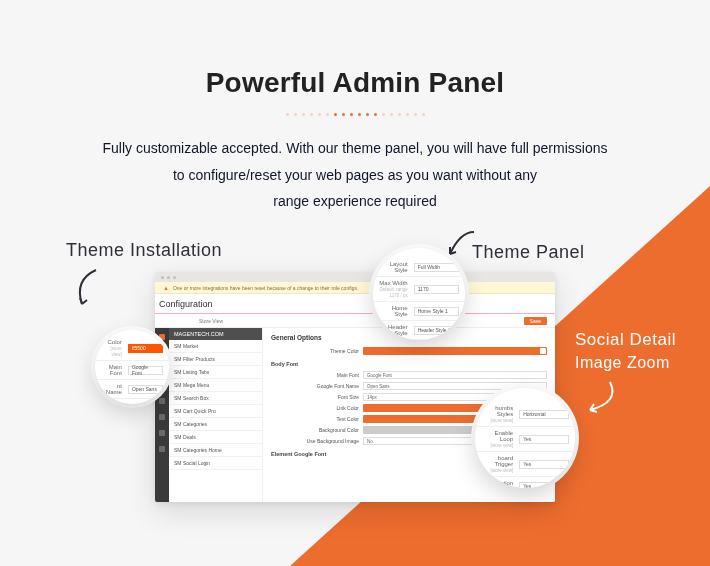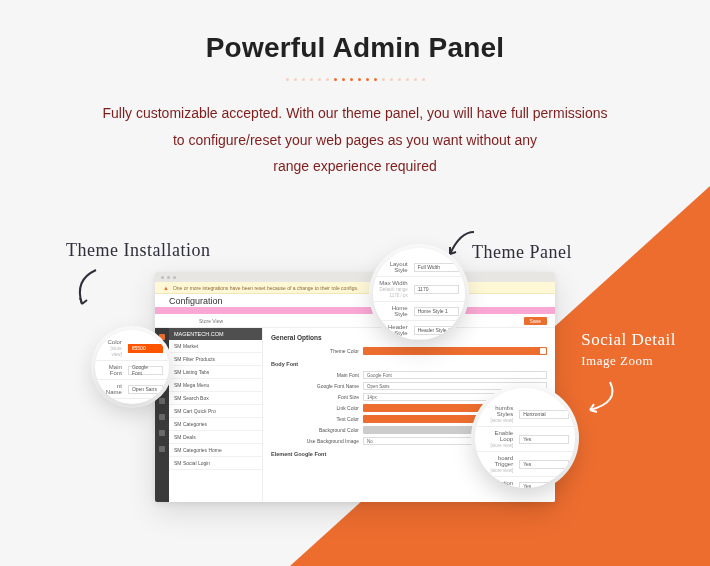--- a/index.html
+++ b/index.html
@@ -11,49 +11,49 @@
     overflow: hidden;
     position: relative;
   }
   .diag {
     position: absolute;
     bottom: 0; right: 0;
     width: 420px; height: 380px;
     background: #ed6d2f;
     clip-path: polygon(100% 0, 100% 100%, 0 100%);
   }
-  .hero { text-align: center; padding-top: 32px; }
+  .hero { text-align: center; padding-top: 67px; }
   .title {
     font-size: 28px;
     font-weight: 700;
     color: #222;
     letter-spacing: .2px;
   }
   .dots { margin: 14px auto 16px; height: 6px; display: flex; justify-content: center; gap: 5px; }
   .dots span { width: 3px; height: 3px; border-radius: 50%; background: #f3cfc0; }
   .dots span.hot { background: #ed6d2f; }
-  .sub { color: #7f1d1d; font-size: 14px; line-height: 1.9; max-width: 580px; margin: 0 auto; }
+  .sub { color: #0f172a; font-size: 14px; line-height: 1.9; max-width: 580px; margin: 0 auto; }
 
   .stage { position: absolute; left: 50%; top: 272px; transform: translateX(-50%); width: 400px; }
 
   .panel {
     width: 400px; height: 230px;
     background: #fff;
     border-radius: 2px;
     box-shadow: 0 10px 30px rgba(0,0,0,0.12), 0 2px 6px rgba(0,0,0,0.08);
     overflow: hidden;
     position: relative;
     font-size: 6px;
     color: #555;
   }
   .titlebar { height: 10px; background: #e8e6e3; display:flex; align-items:center; gap:3px; padding-left:6px;}
   .titlebar i { width:3px;height:3px;border-radius:50%;background:#bfbfbf;display:inline-block;}
   .warnbar { height: 12px; background: #fff8d7; border-bottom:1px solid #f1e8b5; font-size:5px; color:#8a6d3b; padding:3px 8px; display:flex; align-items:center; gap:4px;}
   .warnbar .tri { color:#ed6d2f; font-size:6px; }
-  .cfgbar { height: 20px; background: #fff; border-bottom:7px solid #f9a8d4; padding:5px 14px; font-size:9px; color:#333; display:flex; align-items:center;}
+  .cfgbar { height: 20px; background: #fff; border-bottom:1px solid #f9a8d4; padding:5px 4px; font-size:9px; color:#333; display:flex; align-items:center;}
   .subbar { height: 14px; background:#fff; border-bottom:1px solid #eee; font-size:5px; color:#777; display:flex; align-items:center; padding-left:44px; gap:20px;}
   .subbar .savebtn { margin-left:auto; margin-right:8px; background:#ed6d2f; color:#fff; padding:1px 6px; border-radius:1px;}
 
   .body { display:flex; height: calc(100% - 56px); }
   .rail { width: 14px; background: #3a3a3a; display:flex; flex-direction:column; align-items:center; padding-top:6px; gap:10px;}
   .rail i { width:6px; height:6px; background:#6a6a6a; border-radius:1px; }
   .rail i.on { background:#ed6d2f; }
   .side { width: 94px; background:#fff; border-right:1px solid #eee; font-size:5px;}
   .side .acc { background:#4f4f4f; color:#fff; padding:3px 5px; font-size:5.5px;}
   .side .srow { padding:3px 5px; border-bottom:1px solid #f1f1f1; color:#555;}
@@ -83,31 +83,31 @@
   .hint { font-size:4.5px; color:#bbb;}
 
   #lens-layout { width: 92px; height: 92px; left: 218px; top: -24px; padding-top:10px;}
   #lens-install { width: 74px; height: 74px; left: -60px; top: 58px; padding-top:6px;}
   #lens-install .lr .lv.hot { background:#ff5500; color:#fff; border-color:#ff5500;}
   #lens-detail { width: 100px; height: 100px; left: 320px; top: 116px; padding-top:14px;}
 
   
   .hand {
     position:absolute;
-    font-family: Liberation Serif, serif;
+    font-family: Liberation Sans, sans-serif;
     font-size: 18px;
     letter-spacing:.5px;
   }
   .hand.dark { color:#2f2f3a; }
   .hand.light { color:#fff; }
 
   #hand-install { left: 66px; top: 240px; }
   #hand-layout  { left: 472px; top: 242px; }
   #hand-detail  { right: 34px; top: 330px; font-size:17px; text-align:left;}
-  #hand-detail .sm { display:block; font-size:13px; line-height:1.35; margin-top:2px;}
+  #hand-detail .sm { display:block; font-size:16px; line-height:1.35; margin-top:2px;}
 
   
   .arrow { position:absolute; }
   .arrow svg { overflow:visible; }
   #arr-install { left: 72px; top: 268px; width:40px; height:40px;}
   #arr-layout  { left: 444px; top: 228px; width:34px; height:34px;}
   #arr-detail  { left: 582px; top: 380px; width:40px; height:40px;}
 </style>
 </head>
 <body>

